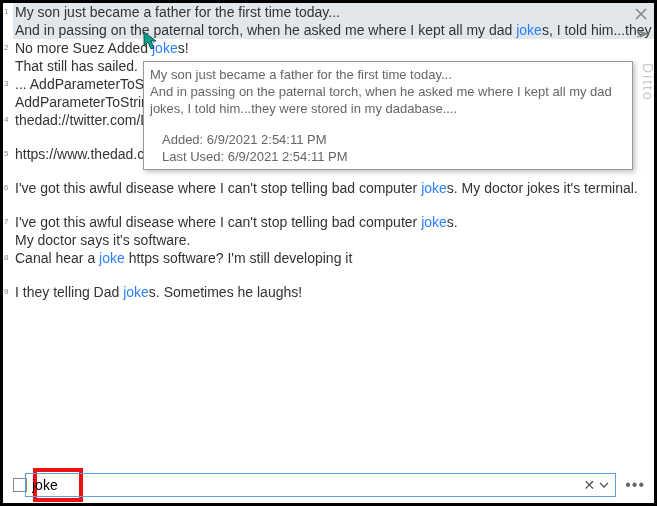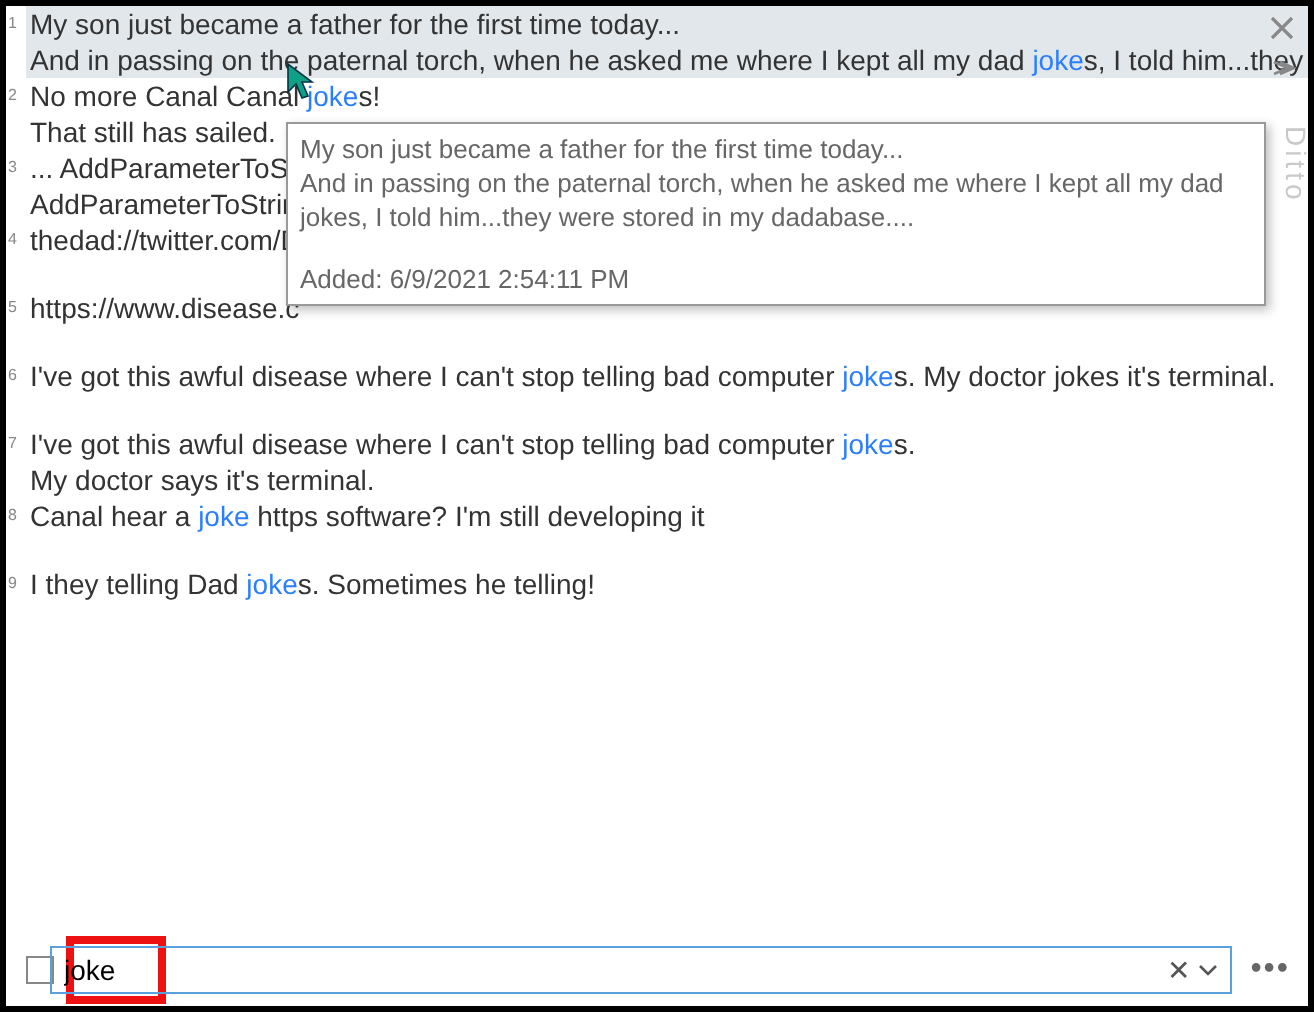--- a/index.html
+++ b/index.html
@@ -55,21 +55,21 @@
     background: #fff;
     border: 1px solid #999;
     box-shadow: 2px 2px 5px rgba(0,0,0,0.25);
     font-size: 13px;
     color: #666;
     padding: 4px 6px;
     line-height: 17px;
     z-index: 10;
   }
   .tooltip .ttline { white-space: normal; }
-  .tooltip .meta { margin-top: 14px; }
+  .tooltip .meta { margin-top: 14px; margin-left: 12px; }
   .right-icons {
     position: absolute;
     right: 6px;
     top: 4px;
     display: flex;
     flex-direction: column;
     align-items: center;
     gap: 6px;
     z-index: 20;
   }
@@ -132,56 +132,56 @@
 
 <div class="frame">
   <div class="list-area" id="list-area">
       <div class="entry selected">
         <span class="num">1</span>
         <div class="line"><span>My son just became a father for the first time today...</span></div>
         <div class="line"><span>And in passing on the paternal torch, when he asked me where I kept all my dad </span><span class="hl">joke</span><span>s, I told him...they we</span></div>
       </div>
       <div class="entry">
         <span class="num">2</span>
-        <div class="line"><span>No more Canal Canal </span><span class="hl">joke</span><span>s!</span></div>
+        <div class="line"><span>No more Suez Added </span><span class="hl">joke</span><span>s!</span></div>
         <div class="line"><span>That still has sailed.</span></div>
       </div>
       <div class="entry">
         <span class="num">3</span>
         <div class="line"><span>... AddParameterToStr</span></div>
         <div class="line"><span>AddParameterToStrin</span></div>
       </div>
       <div class="entry">
         <span class="num">4</span>
         <div class="line"><span>thedad://twitter.com/Da</span></div>
       </div>
       <div style="height: 16px;"></div>
       <div class="entry">
         <span class="num">5</span>
-        <div class="line"><span>https://www.disease.c</span></div>
+        <div class="line"><span>https://www.thedad.c</span></div>
       </div>
       <div style="height: 16px;"></div>
       <div class="entry">
         <span class="num">6</span>
         <div class="line"><span>I've got this awful disease where I can't stop telling bad computer </span><span class="hl">joke</span><span>s. My doctor jokes it's terminal.</span></div>
       </div>
       <div style="height: 16px;"></div>
       <div class="entry">
         <span class="num">7</span>
         <div class="line"><span>I've got this awful disease where I can't stop telling bad computer </span><span class="hl">joke</span><span>s.</span></div>
-        <div class="line"><span>My doctor says it's terminal.</span></div>
+        <div class="line"><span>My doctor says it's software.</span></div>
       </div>
       <div class="entry">
         <span class="num">8</span>
         <div class="line"><span>Canal hear a </span><span class="hl">joke</span><span> https software? I'm still developing it</span></div>
       </div>
       <div style="height: 16px;"></div>
       <div class="entry">
         <span class="num">9</span>
-        <div class="line"><span>I they telling Dad </span><span class="hl">joke</span><span>s. Sometimes he telling!</span></div>
+        <div class="line"><span>I they telling Dad </span><span class="hl">joke</span><span>s. Sometimes he laughs!</span></div>
       </div>
     </div>
 
   <div class="search-bar">
     <div class="checkbox"></div>
     <div class="redbox">
       <div class="search-input-wrap" style="width:40px;border:none;">
       </div>
     </div>
     <div class="search-input-wrap" style="margin-left:-64px;">
@@ -212,20 +212,24 @@
   <div class="ditto-label">Ditto</div>
 
   <div class="tooltip">
     <div class="ttline">My son just became a father for the first time today...</div>
     <div class="ttline">And in passing on the paternal torch, when he asked me where I kept all my dad jokes, I told him...they were stored in my dadabase....</div>
     <div class="meta">
       <div>
         <span>Added:</span>
         <span>6/9/2021 2:54:11 PM</span>
       </div>
+      <div>
+        <span>Last Used:</span>
+        <span>6/9/2021 2:54:11 PM</span>
+      </div>
     </div>
   </div>
 
   <div class="cursor">
     <svg width="16" height="20" viewBox="0 0 16 20">
       <path d="M1 1 L1 15 L5 11 L8 18 L11 17 L8 10 L13 10 Z" fill="#0fa088" stroke="#034" stroke-width="0.8"></path>
     </svg>
   </div>
 </div>
 

